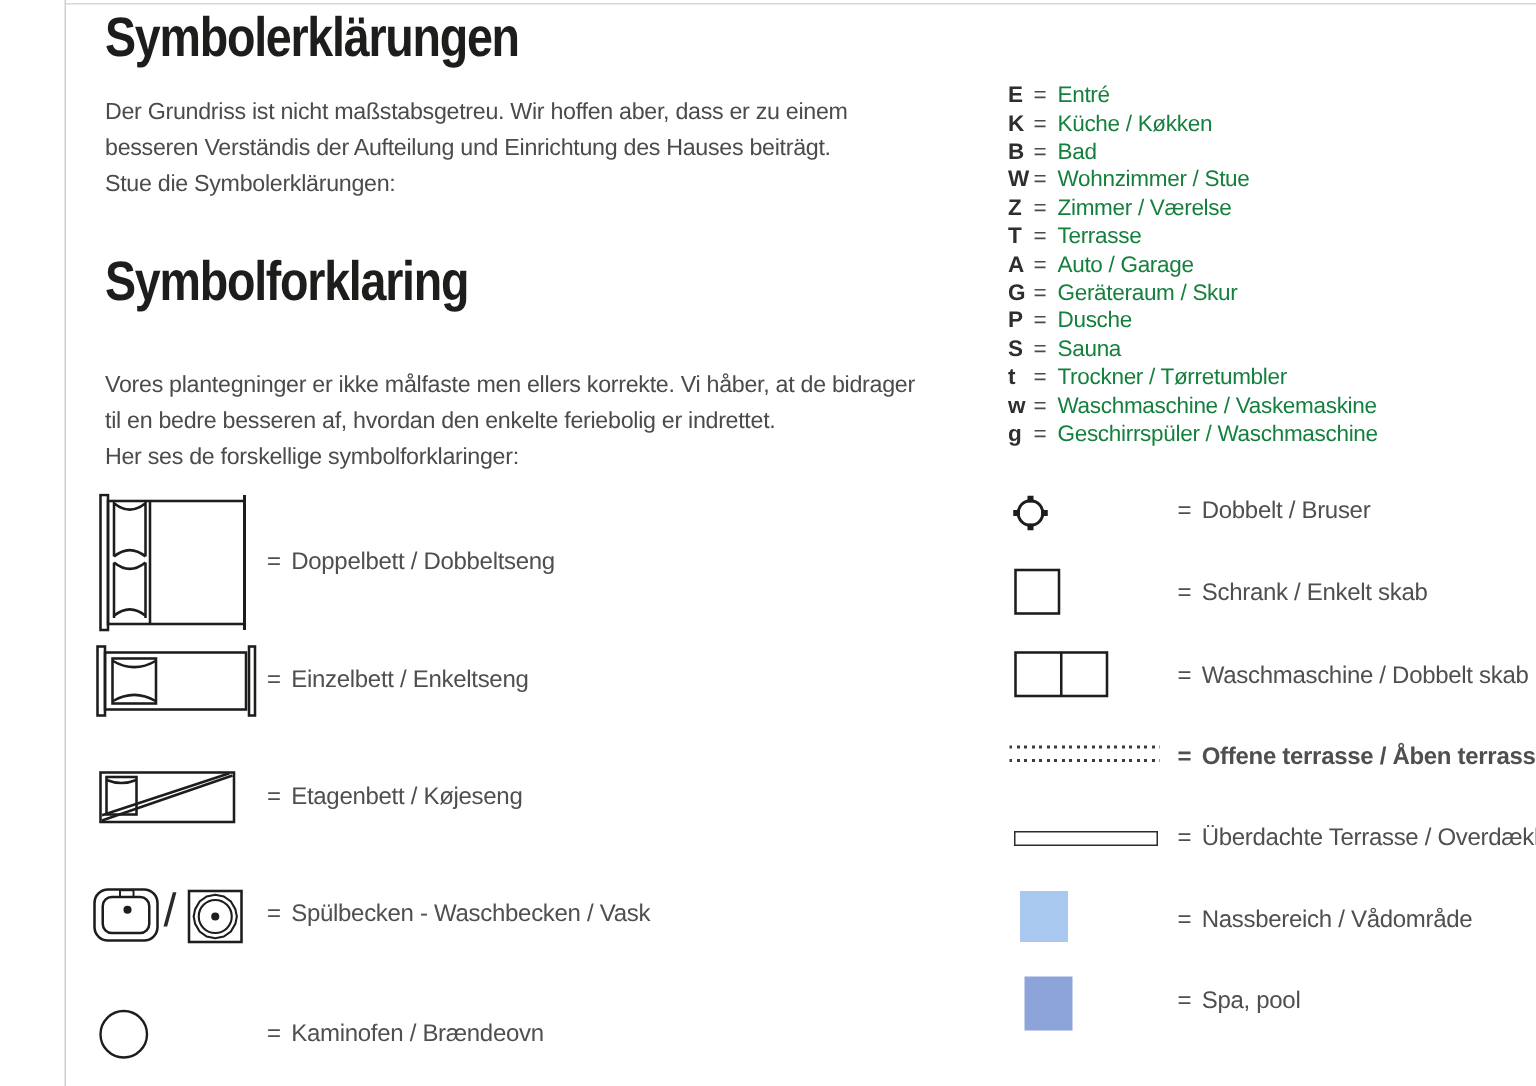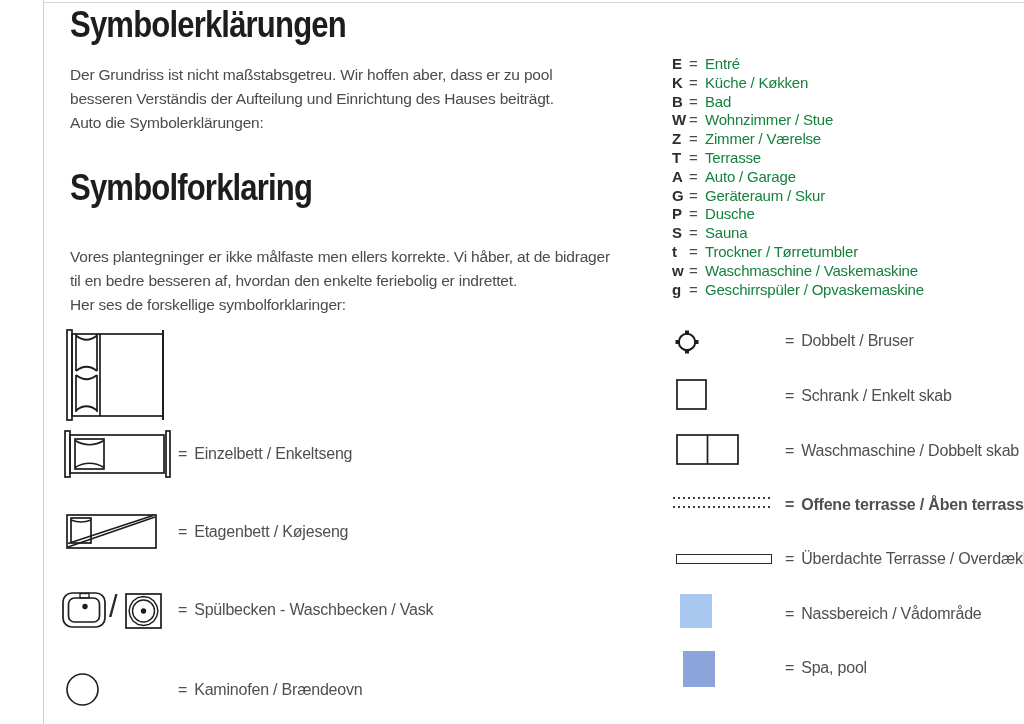--- a/index.html
+++ b/index.html
@@ -44,23 +44,23 @@
 </style>
 </head>
 <body>
 
 <div class="page">
   <div class="edge-left"></div>
   <div class="edge-top"></div>
 
   <h1 class="h1" style="top:4px;">Symbolerklärungen</h1>
   <div class="para" style="top:63px;">
-    <div>Der Grundriss ist nicht maßstabsgetreu. Wir hoffen aber, dass er zu pool</div>
+    <div>Der Grundriss ist nicht maßstabsgetreu. Wir hoffen aber, dass er zu einem</div>
     <div>besseren Verständis der Aufteilung und Einrichtung des Hauses beiträgt.</div>
-    <div>Auto die Symbolerklärungen:</div>
+    <div>Stue die Symbolerklärungen:</div>
   </div>
 
   <h1 class="h1" style="top:167px;">Symbolforklaring</h1>
   <div class="para" style="top:245px;">
     <div>Vores plantegninger er ikke målfaste men ellers korrekte. Vi håber, at de bidrager</div>
     <div>til en bedre besseren af, hvordan den enkelte feriebolig er indrettet.</div>
     <div>Her ses de forskellige symbolforklaringer:</div>
   </div>
 
   <div class="abbr-list">
@@ -120,34 +120,37 @@
         <span class="abbr-label">Trockner / Tørretumbler</span>
       </div>
     <div class="abbr-row">
         <span class="abbr-key">w</span>
         <span class="abbr-eq">=</span>
         <span class="abbr-label">Waschmaschine / Vaskemaskine</span>
       </div>
     <div class="abbr-row">
         <span class="abbr-key">g</span>
         <span class="abbr-eq">=</span>
-        <span class="abbr-label">Geschirrspüler / Opvaskemaskine</span>
+        <span class="abbr-label">Geschirrspüler / Waschmaschine</span>
       </div>
   </div>
 
   <div class="icon" style="left:24px; top:329px;">
     <svg width="106" height="93" viewBox="0 0 106 93" fill="none" stroke="#1d1d1b" stroke-width="1.7">
       <rect x="8" y="5" width="91" height="82"></rect>
       <rect x="3" y="1" width="5" height="90"></rect>
       <line x1="99" y1="1" x2="99" y2="91" stroke-width="2"></line>
       <line x1="36" y1="5" x2="36" y2="87"></line>
       <path d="M12,5 V42 M33,5 V42 M12,6.5 Q22.5,15 33,6.5 M12,42 Q22.5,33.5 33,42"></path>
       <path d="M12,46 V83 M33,46 V83 M12,46 Q22.5,54.5 33,46 M12,81.5 Q22.5,73 33,81.5"></path>
     </svg>
   </div>
+  <div class="legend-label" style="left:138px; top:366px;">
+    <span class="eq">=</span><span>Doppelbett / Dobbeltseng</span>
+  </div>
 
   <div class="icon" style="left:22px; top:430px;">
     <svg width="112" height="48" viewBox="0 0 112 48" fill="none" stroke="#1d1d1b" stroke-width="1.7">
       <rect x="8" y="5" width="94" height="38"></rect>
       <rect x="3" y="1" width="5" height="46"></rect>
       <rect x="104" y="1" width="4" height="46"></rect>
       <rect x="13" y="9" width="29" height="30"></rect>
       <path d="M13,10.5 Q27.5,19 42,10.5 M13,37.5 Q27.5,29 42,37.5"></path>
     </svg>
   </div>

